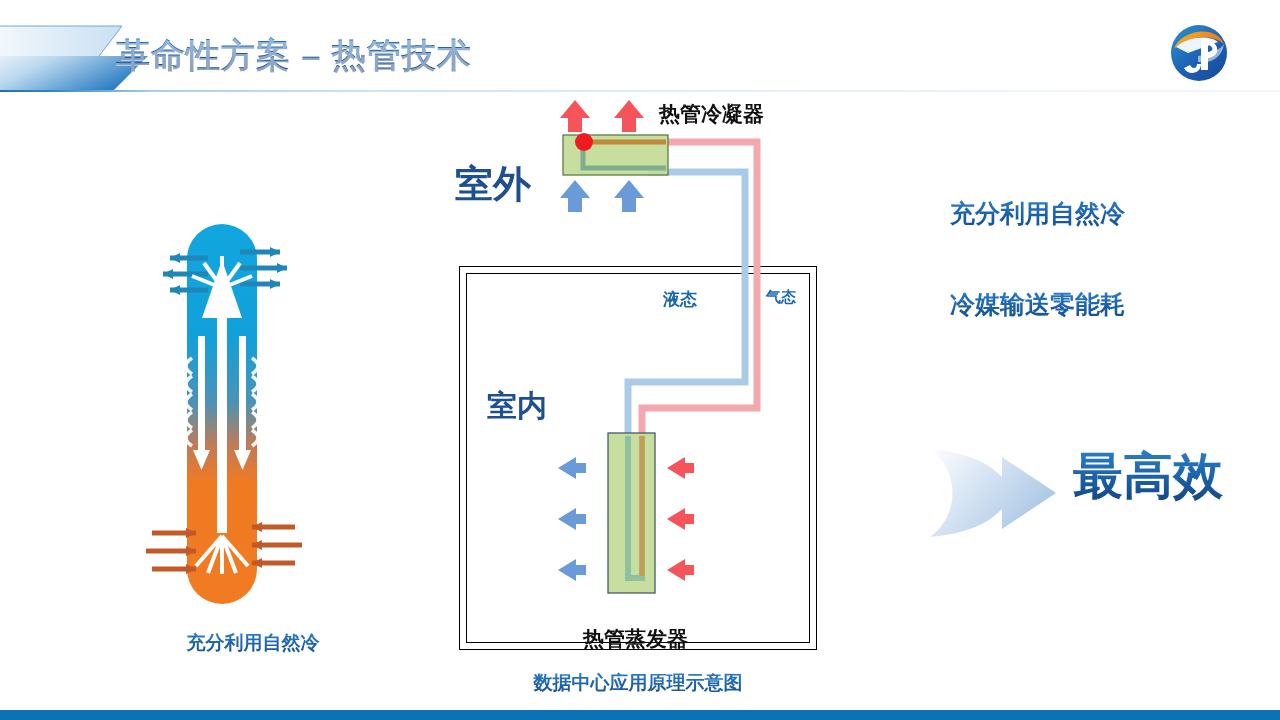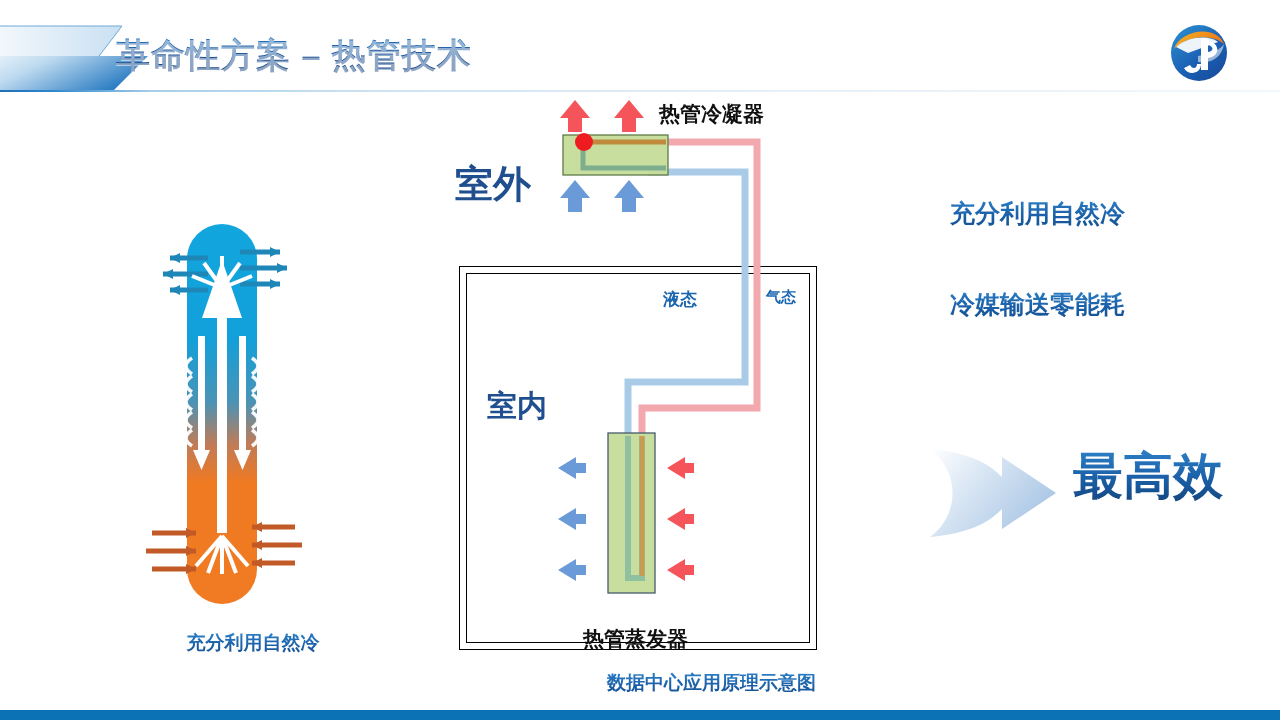--- a/index.html
+++ b/index.html
@@ -35,21 +35,21 @@
     -webkit-background-clip:text;background-clip:text;color:transparent;
   }
 
   
   .room{
     position:absolute;left:459px;top:266px;width:356px;height:382px;
     border:1px solid #000;background:#fff;
   }
   .room-inner{position:absolute;left:6px;top:6px;right:6px;bottom:6px;border:1px solid #000;}
   .center-caption{
-    position:absolute;left:460px;top:670px;width:356px;text-align:right;
+    position:absolute;left:460px;top:670px;width:356px;text-align:center;
     font-size:19px;font-weight:bold;
     background:linear-gradient(to bottom,#2f86cc 0%,#1b5fa8 60%,#16508e 100%);
     -webkit-background-clip:text;background-clip:text;color:transparent;
   }
   .lbl-outdoor{
     position:absolute;left:455px;top:159px;font-size:38px;font-weight:bold;color:#1f4f8f;
   }
   .lbl-indoor{
     position:absolute;left:487px;top:386px;font-size:30px;font-weight:bold;color:#1f4f8f;
   }

